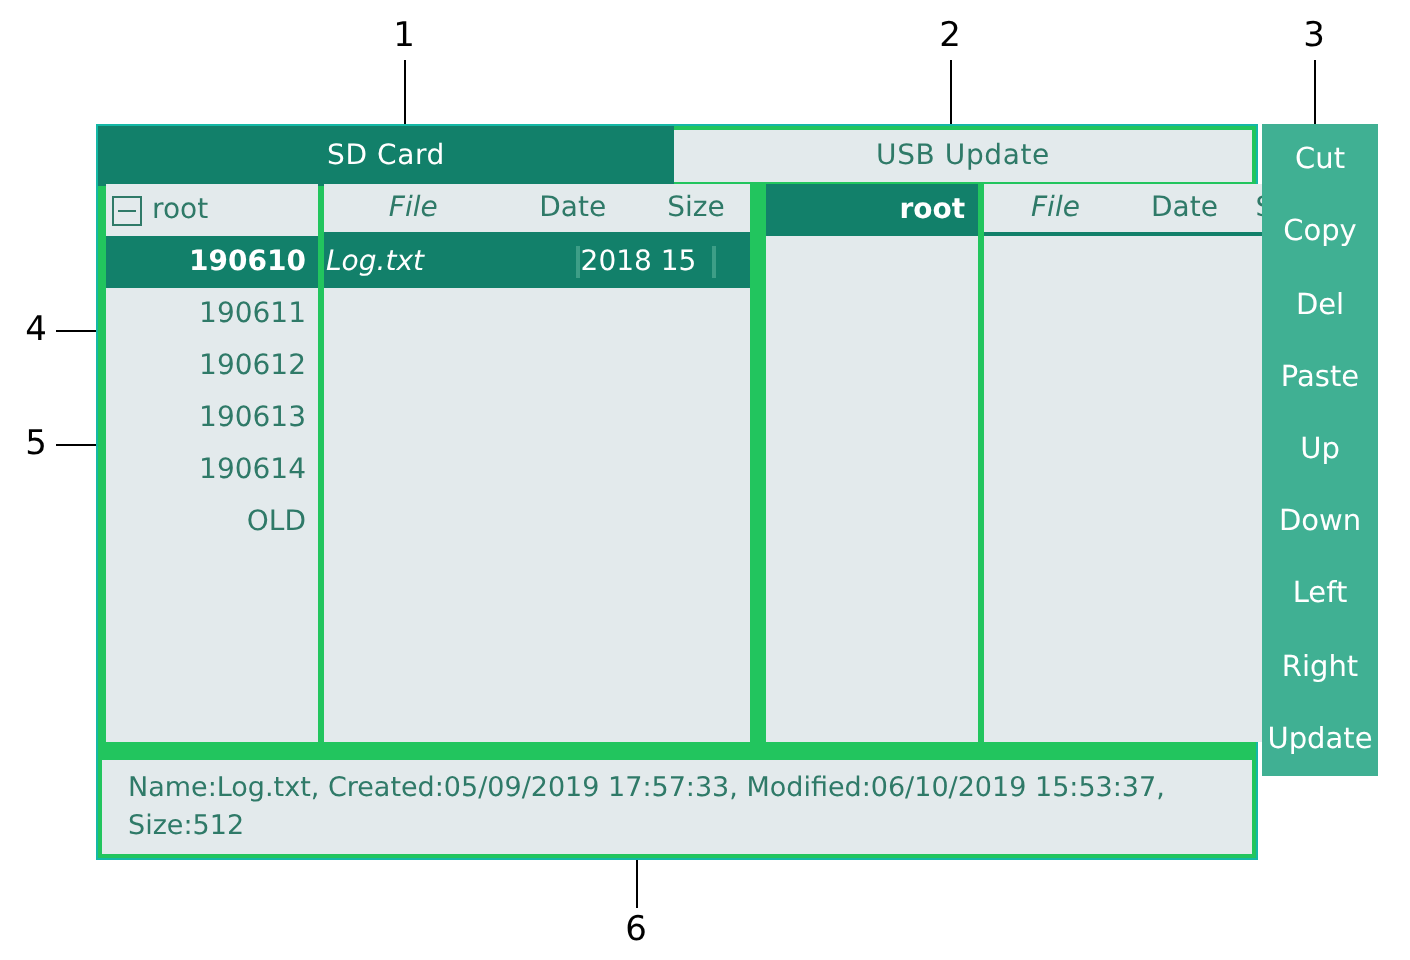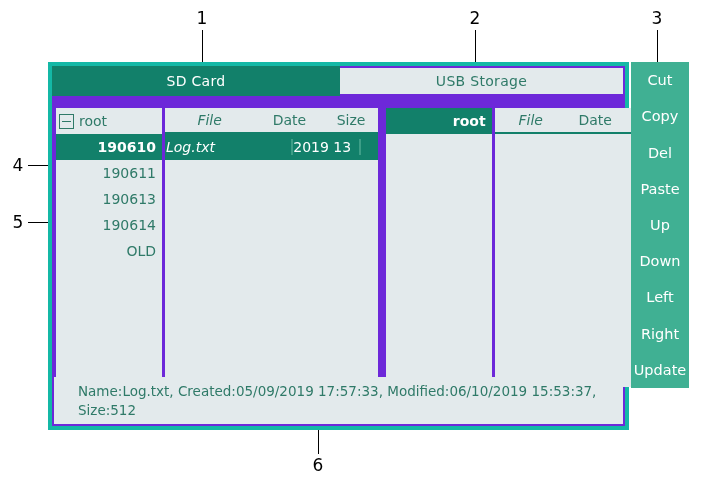--- a/index.html
+++ b/index.html
@@ -37,22 +37,22 @@
   }
 
   
   #app-frame {
     position: absolute;
     left: 48px;
     top: 62px;
     width: 581px;
     height: 368px;
     box-sizing: border-box;
-    border: 4px solid #14b8a6;
-    background: #6d28d9;
+    border: 1px solid #14b8a6;
+    background: #22c55e;
   }
 
   
   #tab-strip {
     position: absolute;
     left: 0;
     top: 0;
     width: 100%;
     height: 30px;
     display: flex;
@@ -75,21 +75,21 @@
     background: #e3eaec;
     color: #2f7a68;
     flex: 1 1 auto;
     margin: 2px 2px 2px 0;
   }
 
   
   #panes {
     position: absolute;
     left: 0;
-    top: 40px;
+    top: 27px;
     right: 0;
     height: 283px;
     display: flex;
     box-sizing: border-box;
   }
   .storage-pane {
     display: flex;
     box-sizing: border-box;
     flex: 0 0 289px;
   }
@@ -190,21 +190,21 @@
 
   
   #status-bar {
     position: absolute;
     left: 2px;
     right: 2px;
     bottom: 2px;
     height: 47px;
     background: #e3eaec;
     box-sizing: border-box;
-    padding: 5px 24px;
+    padding: 5px 13px;
     font-size: 13.5px;
     color: #2f7a68;
     line-height: 19px;
   }
 
   
   #button-panel {
     position: absolute;
     left: 631px;
     top: 62px;
@@ -247,38 +247,41 @@
 <div class="callout-label" style="left:308px; top:455px;">6</div>
 <div class="leader-v" style="left:318px; top:412px; height:42px;"></div>
 
 <div id="app-frame">
 
   <div id="tab-strip">
     <div class="tab active">
       <span>SD Card</span>
     </div>
     <div class="tab inactive">
-      <span>USB Storage</span>
+      <span>USB Update</span>
     </div>
   </div>
 
   <div id="panes">
 
     <div class="storage-pane">
 
       <div class="tree-panel">
         <div class="tree-row root-row">
           <span class="expander"></span>
           <span>root</span>
         </div>
         <div class="tree-row child selected">
           <span>190610</span>
         </div>
         <div class="tree-row child">
           <span>190611</span>
+        </div>
+        <div class="tree-row child">
+          <span>190612</span>
         </div>
         <div class="tree-row child">
           <span>190613</span>
         </div>
         <div class="tree-row child">
           <span>190614</span>
         </div>
         <div class="tree-row child">
           <span>OLD</span>
         </div>
@@ -286,21 +289,21 @@
 
       <div class="file-panel">
         <div class="file-head">
           <div class="cell col-file">File</div>
           <div class="cell col-date c-date">Date</div>
           <div class="cell col-size">Size</div>
         </div>
         <div class="file-body">
           <div class="file-row selected">
             <div class="cell col-file c-file">Log.txt</div>
-            <div class="cell col-date c-date">2019 13</div>
+            <div class="cell col-date c-date">2018 15</div>
             <div class="cell col-size c-size">512</div>
           </div>
         </div>
       </div>
 
     </div>
 
     <div class="storage-pane">
 
       <div class="tree-panel">

